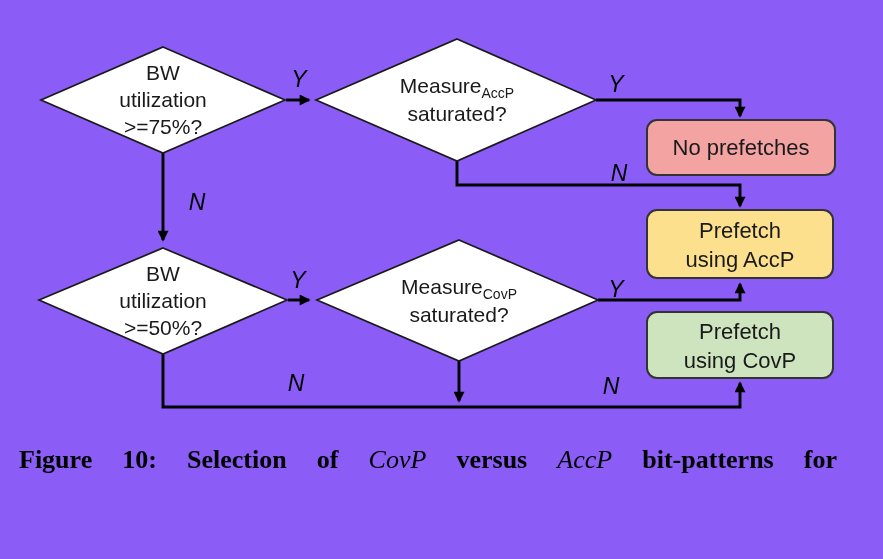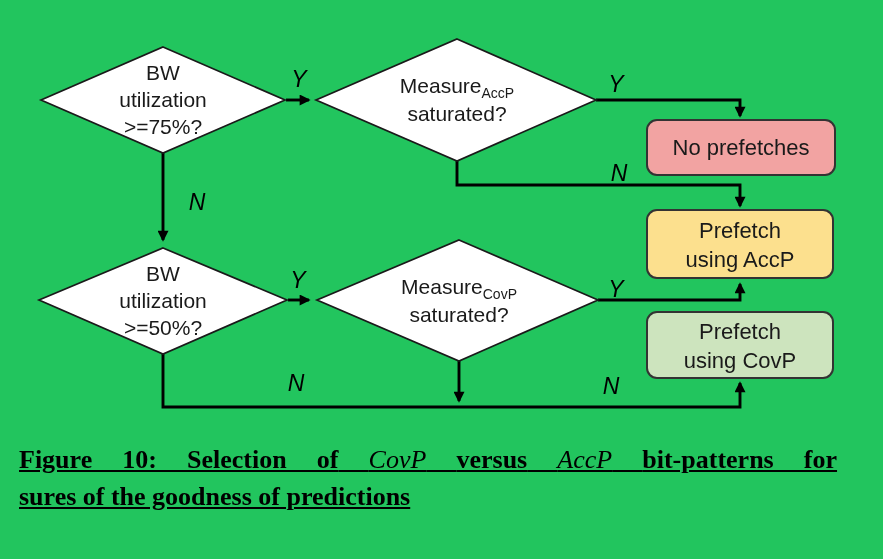--- a/index.html
+++ b/index.html
@@ -6,22 +6,21 @@
     margin: 0;
     padding: 0;
     background: #ffffff;
     width: 883px;
     height: 559px;
     overflow: hidden;
   }
   .figure-wrap {
     width: 883px;
     height: 559px;
-    background: #22c55e;
-    text-decoration: underline;
+    background: #8b5cf6;
   }
   svg text {
     font-family: "Liberation Sans", sans-serif;
     fill: #1a1a1a;
   }
   .dtext   { font-size: 21px; text-anchor: middle; }
   .btext   { font-size: 22px; text-anchor: middle; }
   .elabel  { font-size: 23px; font-style: italic; text-anchor: middle; fill: #000; }
   .sub     { font-size: 14px; }
   .node    { fill: #ffffff; stroke: #1a1a1a; stroke-width: 1.7; }
@@ -107,16 +106,15 @@
 
   
   <div class="caption">
     <div class="cap-line justify">
       <span>Figure 10: Selection of</span>
       <span class="cap-italic">CovP</span>
       <span>versus</span>
       <span class="cap-italic">AccP</span>
       <span>bit-patterns for</span>
     </div>
-    <div class="cap-line">sures of the goodness of predictions</div>
   </div>
 
 </div>
 
 </body></html>

